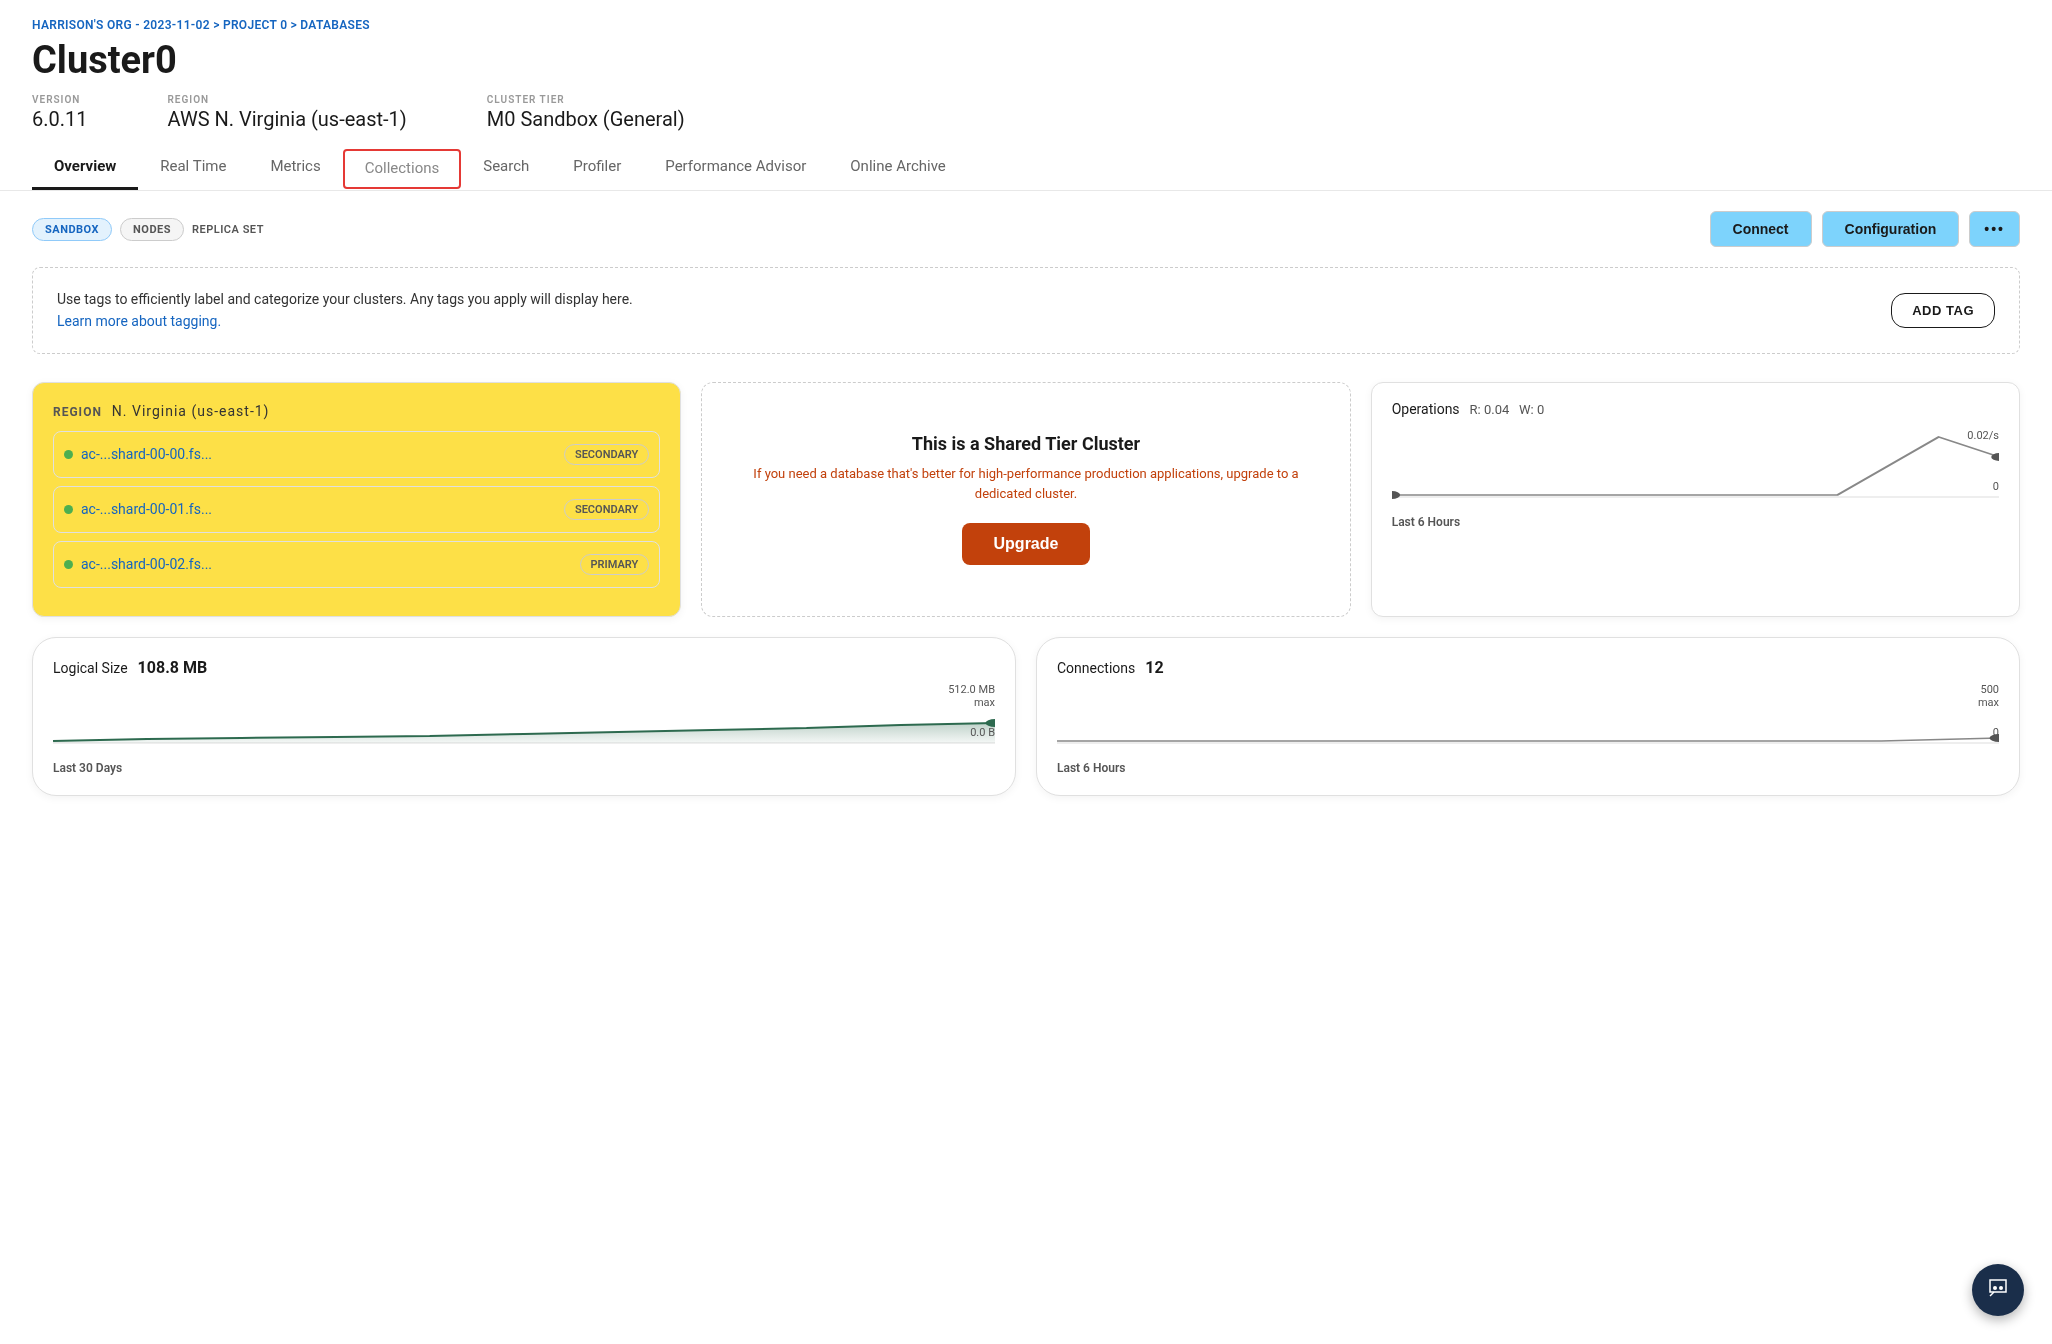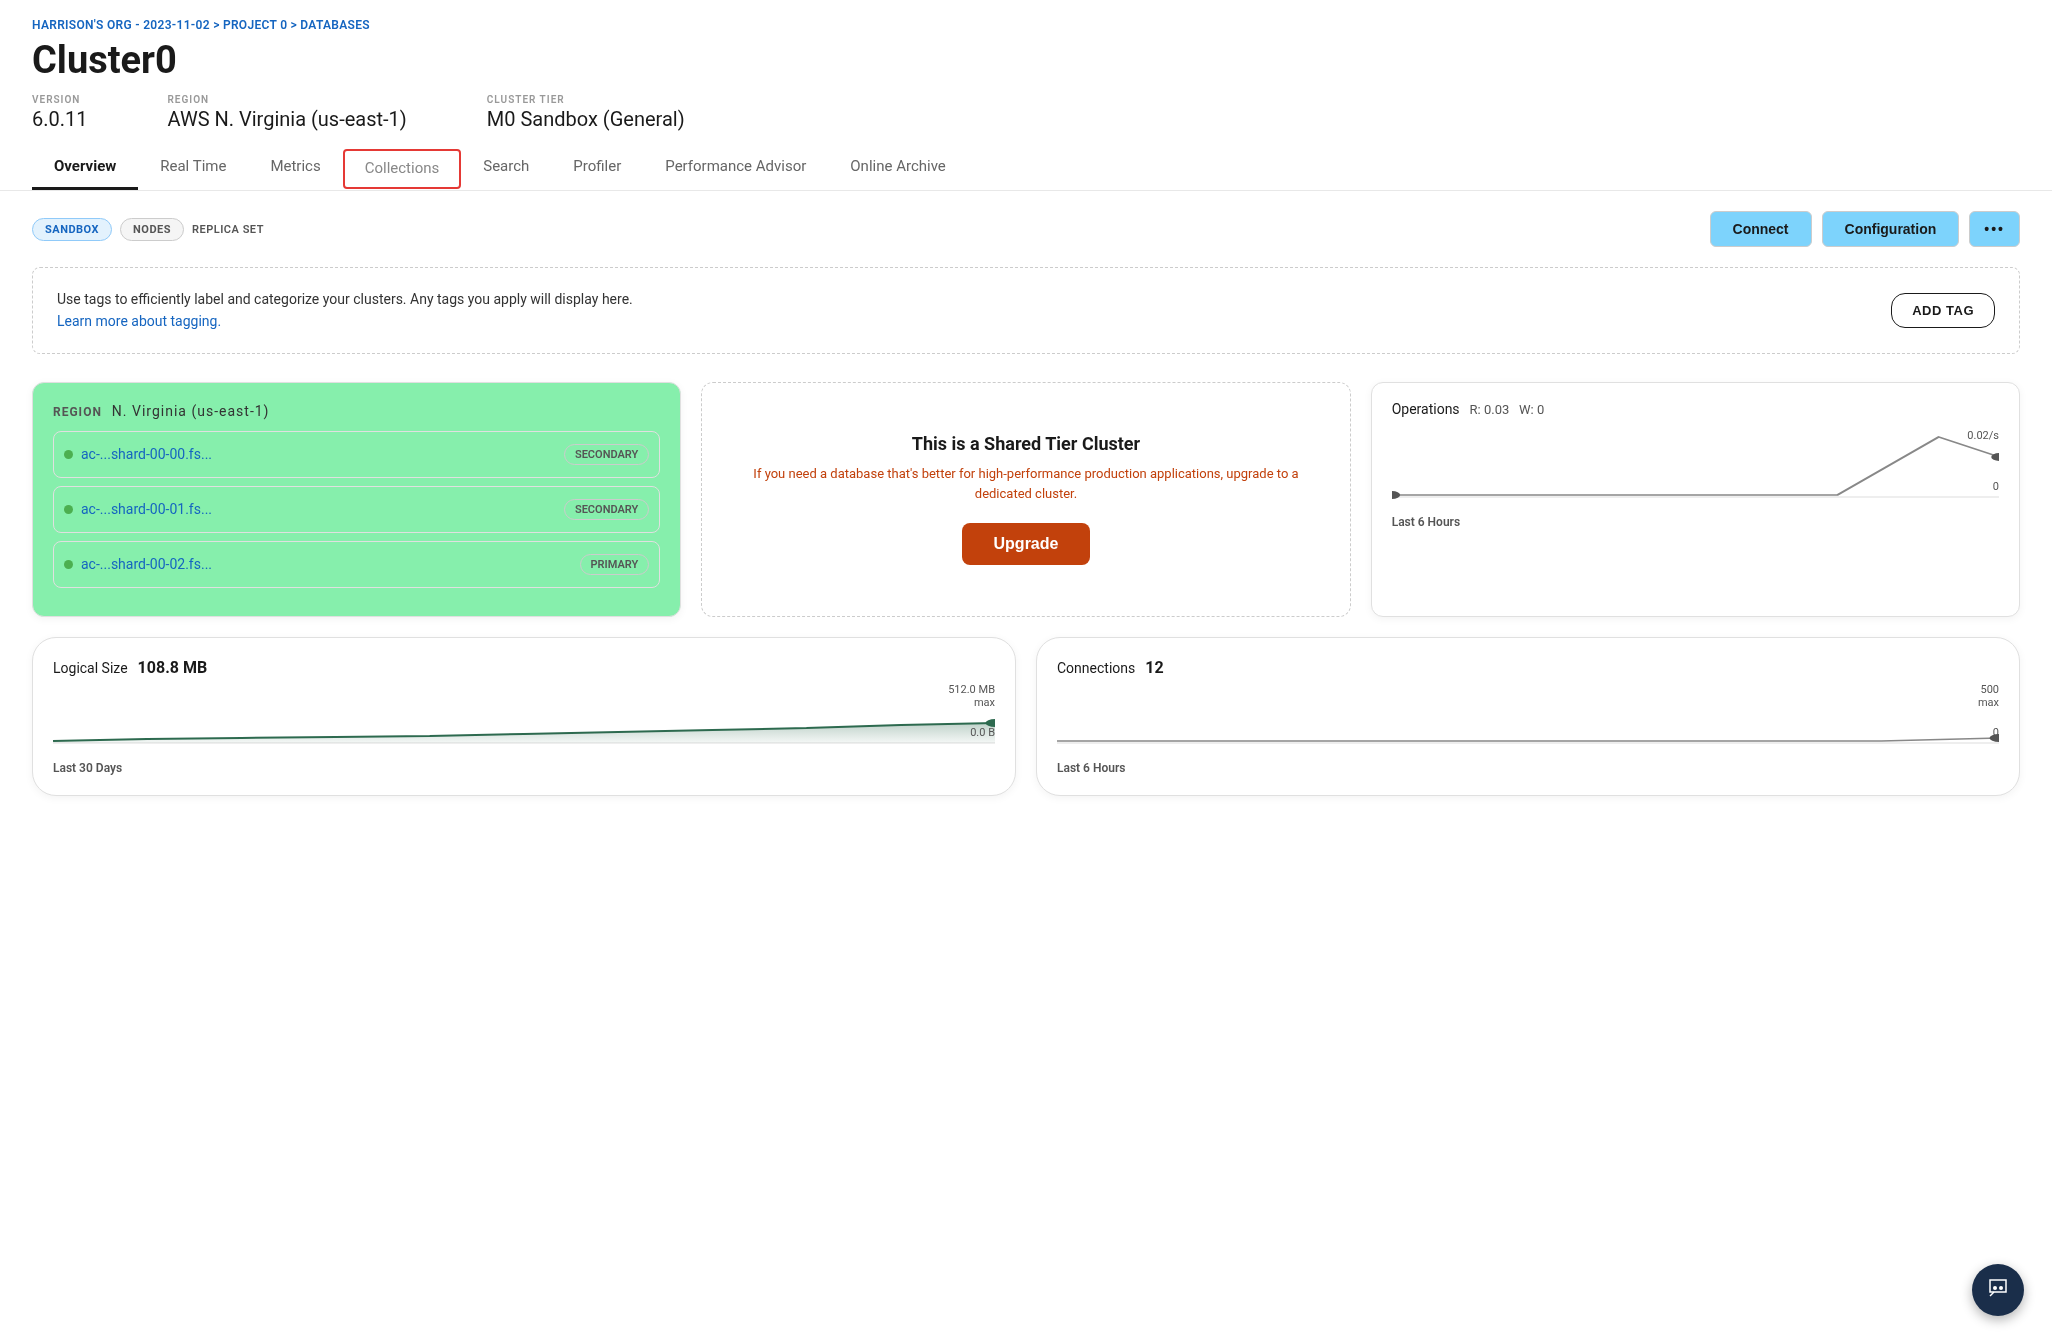--- a/index.html
+++ b/index.html
@@ -368,21 +368,21 @@
       align-items: center;
       justify-content: center;
       cursor: pointer;
       box-shadow: 0 4px 12px rgba(0,0,0,0.3);
     }
     .chat-icon {
       color: #fff;
       font-size: 22px;
     }
     .left-panel-wrapper {
-      background: #86efac;
+      background: #fde047;
       border-radius: 12px;
       border: 1px solid #e0e0e0;
       box-shadow: 0 2px 8px rgba(0,0,0,0.05);
       padding: 20px;
     }
   </style>
 </head>
 <body>
 
 <div class="header">
@@ -474,21 +474,21 @@
       <div class="shared-tier-title">This is a Shared Tier Cluster</div>
       <div class="shared-tier-desc">If you need a database that's better for high-performance production applications, upgrade to a dedicated cluster.</div>
       <button class="btn-upgrade">Upgrade</button>
     </div>
 
     <div class="panel ops-panel">
       <div class="ops-header">
         <span class="ops-title">Operations</span>
         <span class="ops-values">
           <span>R:</span>
-          <span>0.03</span>
+          <span>0.04</span>
           &nbsp;
           <span>W:</span>
           <span>0</span>
         </span>
       </div>
       <div class="chart-area">
         <span class="chart-label-right">0.02/s</span>
         <svg class="chart-svg" viewBox="0 0 300 80" preserveAspectRatio="none">
           <line x1="0" y1="70" x2="300" y2="70" stroke="#ddd" stroke-width="1"></line>
           <polyline points="0,68 220,68 270,10 300,30" fill="none" stroke="#888" stroke-width="1.5"></polyline>

